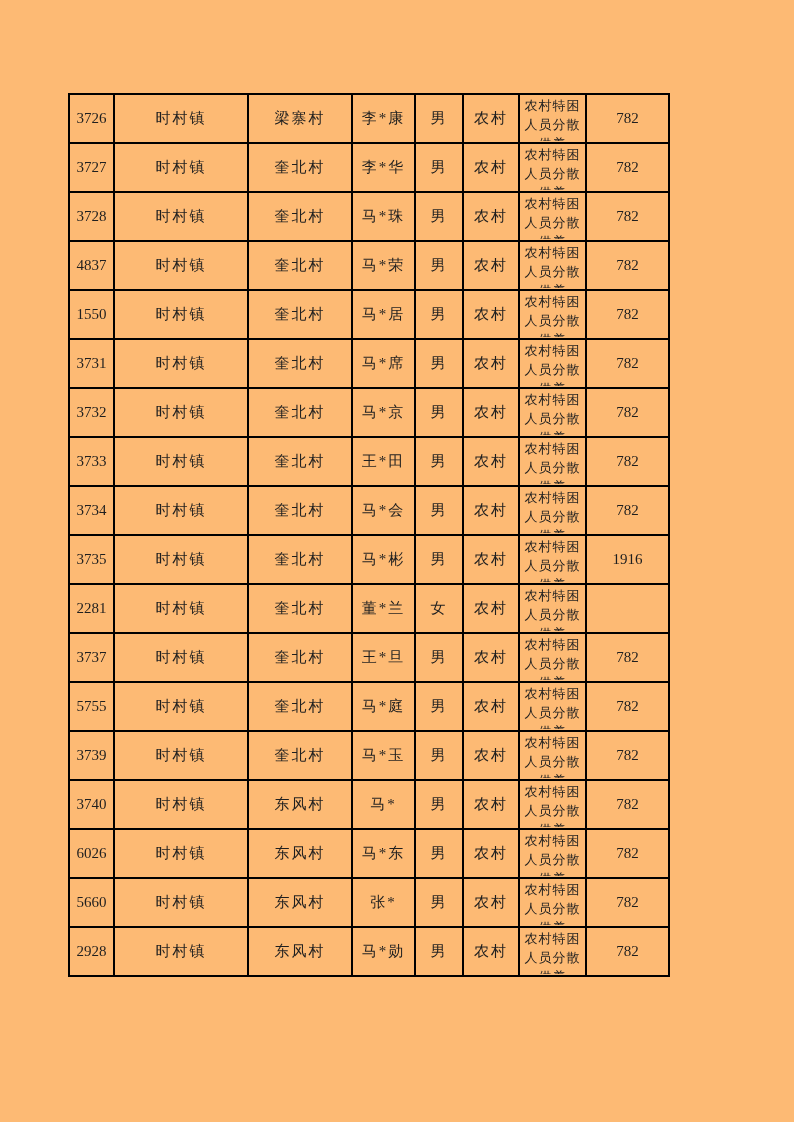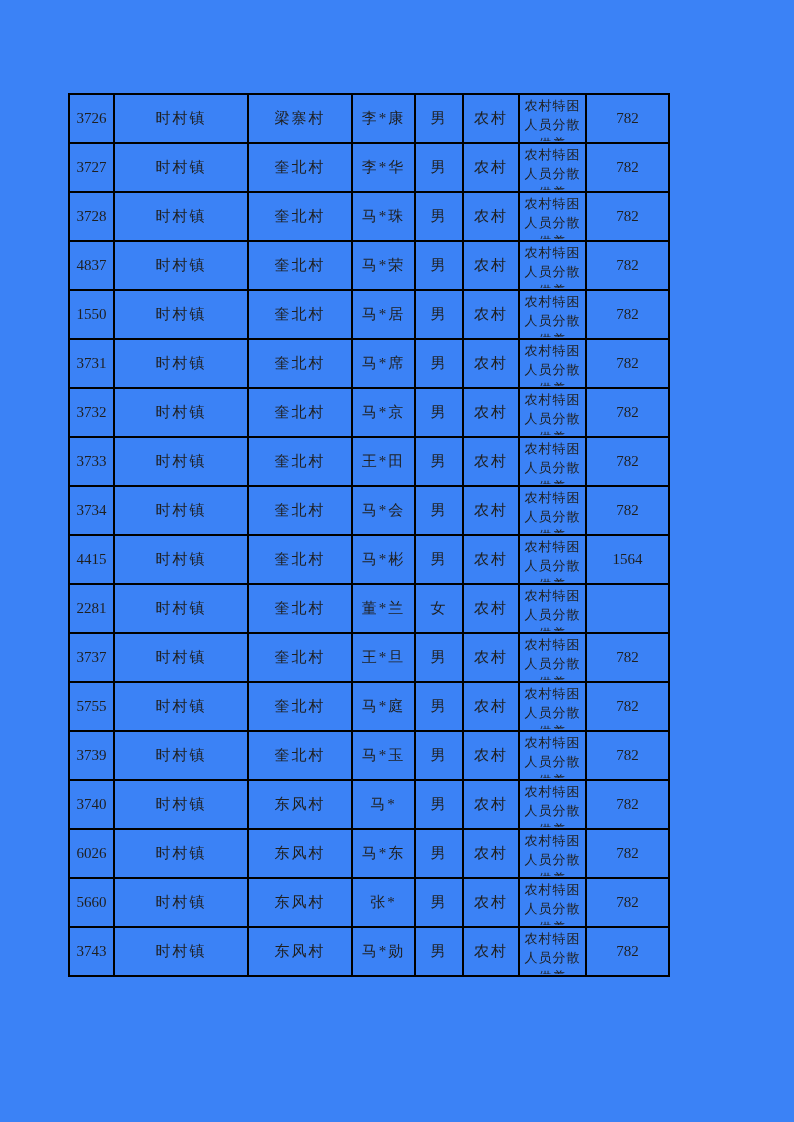--- a/index.html
+++ b/index.html
@@ -11,21 +11,21 @@
     height: 1122px;
     background: #ffffff;
     position: relative;
     font-family: "Liberation Serif", "DejaVu Serif", serif;
   }
   .page {
     position: absolute;
     left: 0; top: 0;
     width: 794px;
     height: 1122px;
-    background: #3b82f6;
+    background: #fdba74;
     overflow: hidden;
   }
   table.records {
     position: absolute;
     left: 68px;
     top: 93px;
     width: 600px;
     border-collapse: collapse;
     table-layout: fixed;
   }
@@ -191,30 +191,30 @@
           <td class="cjk">奎北村</td>
           <td class="cjk">马*会</td>
           <td class="cjk">男</td>
           <td class="cjk">农村</td>
           <td class="cat">
             <div class="cat-inner">农村特困人员分散供养</div>
           </td>
           <td class="num">782</td>
         </tr>
         <tr>
-          <td class="num">4415</td>
+          <td class="num">3735</td>
           <td class="cjk">时村镇</td>
           <td class="cjk">奎北村</td>
           <td class="cjk">马*彬</td>
           <td class="cjk">男</td>
           <td class="cjk">农村</td>
           <td class="cat">
             <div class="cat-inner">农村特困人员分散供养</div>
           </td>
-          <td class="num">1564</td>
+          <td class="num">1916</td>
         </tr>
         <tr>
           <td class="num">2281</td>
           <td class="cjk">时村镇</td>
           <td class="cjk">奎北村</td>
           <td class="cjk">董*兰</td>
           <td class="cjk">女</td>
           <td class="cjk">农村</td>
           <td class="cat">
             <div class="cat-inner">农村特困人员分散供养</div>
@@ -287,21 +287,21 @@
           <td class="cjk">东风村</td>
           <td class="cjk">张*</td>
           <td class="cjk">男</td>
           <td class="cjk">农村</td>
           <td class="cat">
             <div class="cat-inner">农村特困人员分散供养</div>
           </td>
           <td class="num">782</td>
         </tr>
         <tr>
-          <td class="num">3743</td>
+          <td class="num">2928</td>
           <td class="cjk">时村镇</td>
           <td class="cjk">东风村</td>
           <td class="cjk">马*勋</td>
           <td class="cjk">男</td>
           <td class="cjk">农村</td>
           <td class="cat">
             <div class="cat-inner">农村特困人员分散供养</div>
           </td>
           <td class="num">782</td>
         </tr>

